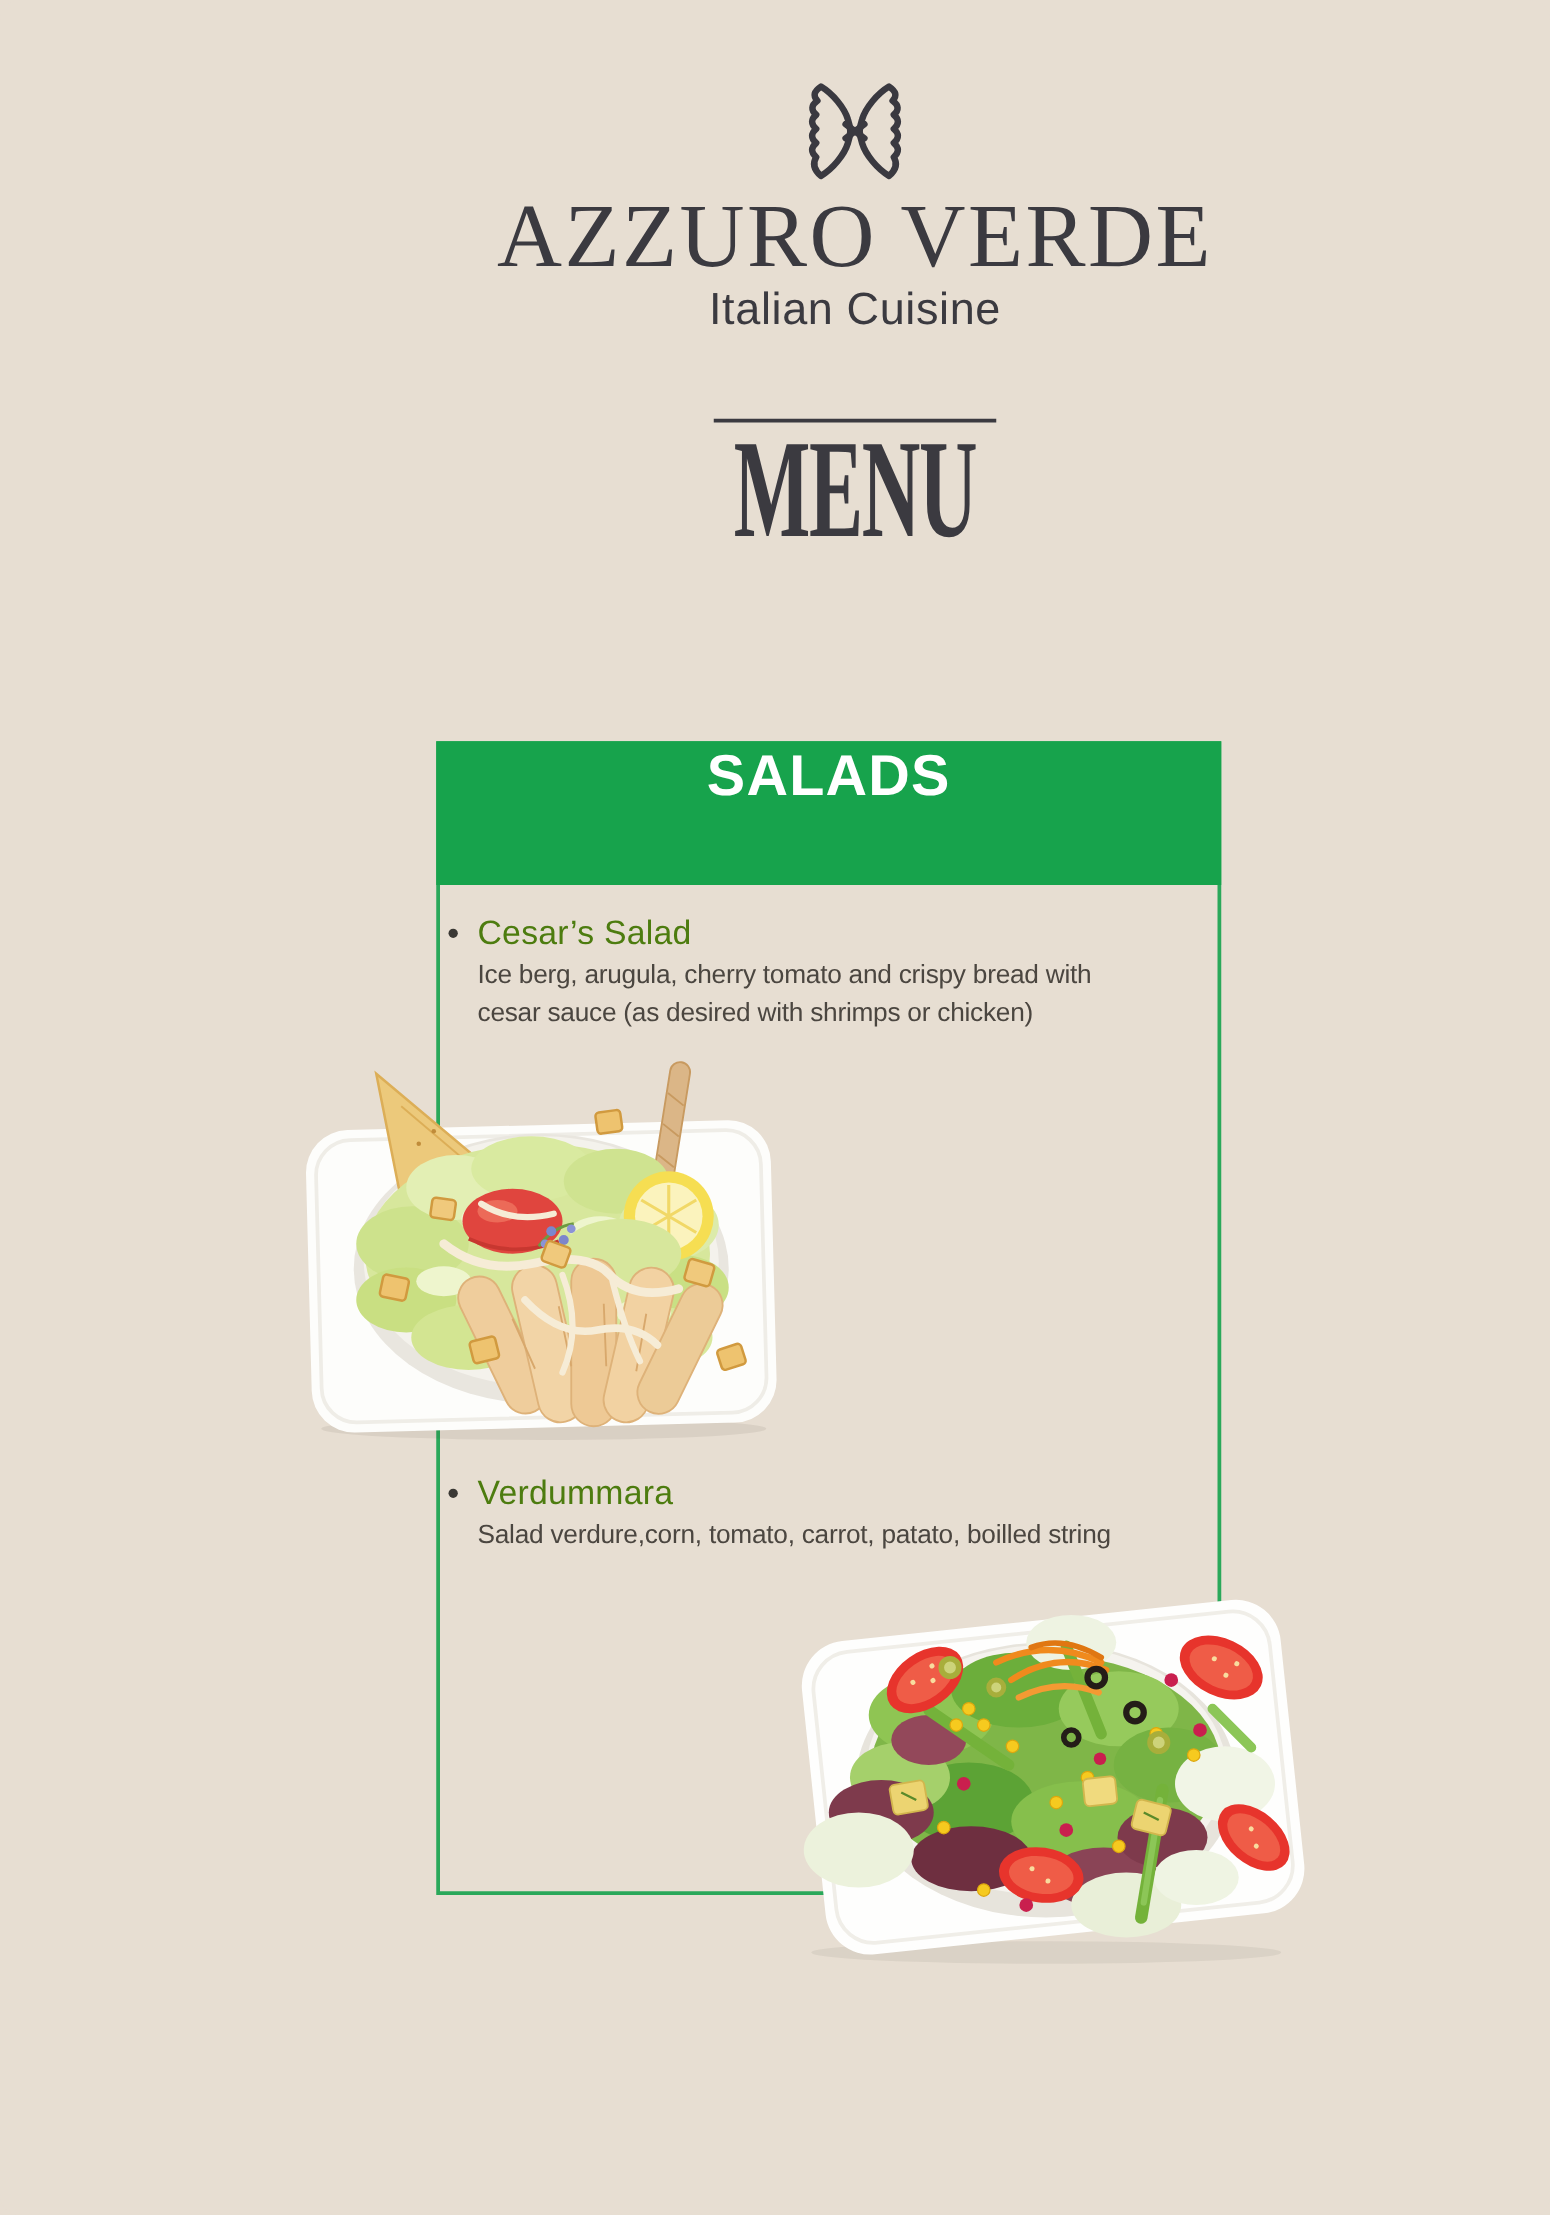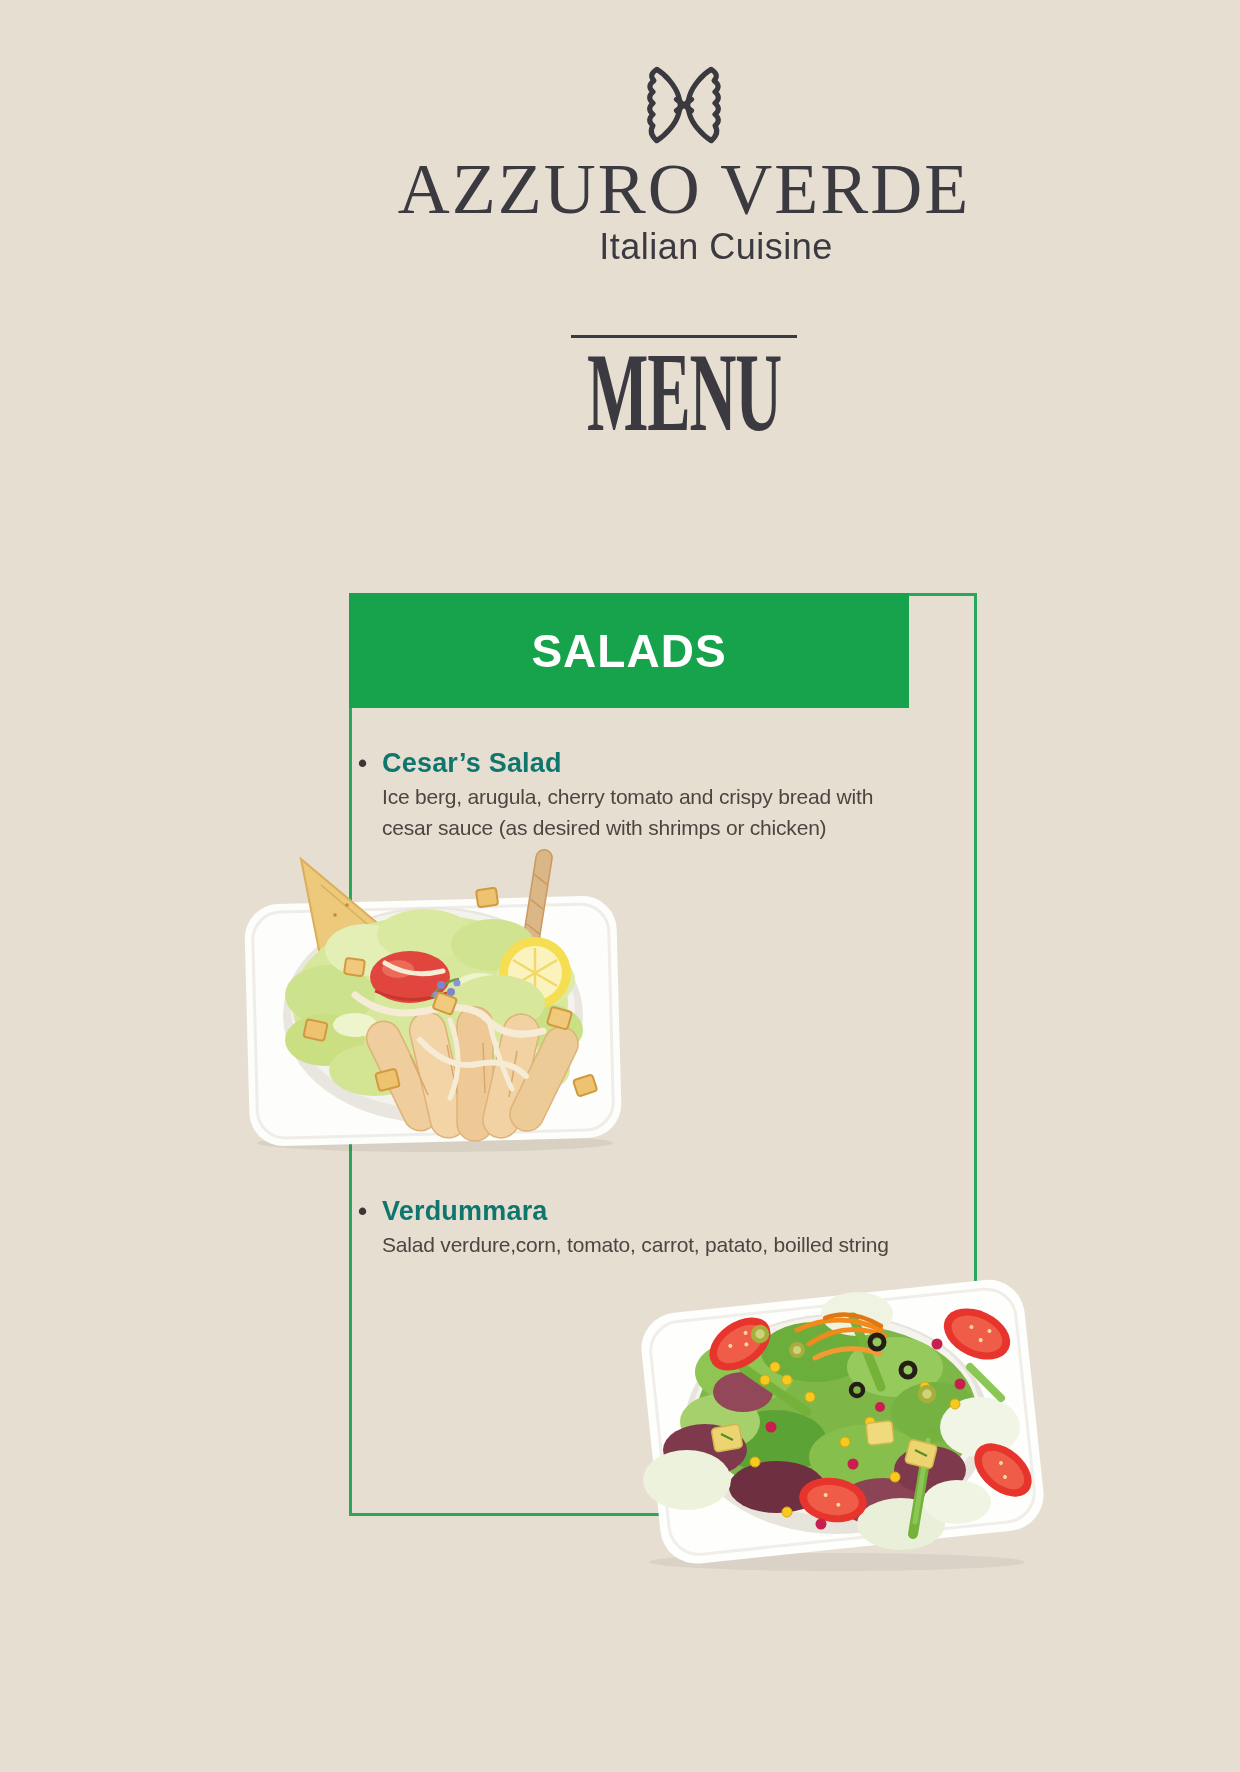--- a/index.html
+++ b/index.html
@@ -20,21 +20,21 @@
     transform:translateX(-50%);
   }
   .brand-name{
     position:absolute;left:684px;top:148px;transform:translateX(-50%);
     font-family:"Liberation Serif","DejaVu Serif",serif;
     font-size:72px;letter-spacing:2px;color:#3b3a40;white-space:nowrap;
     font-weight:400;
   }
   .brand-tagline{
     position:absolute;left:684px;top:226px;transform:translateX(-50%);
-    font-size:36px;color:#3b3a40;white-space:nowrap;letter-spacing:0.5px;margin-left:32px;
+    font-size:36px;color:#3b3a40;white-space:nowrap;letter-spacing:0.5px;
   }
   .brand-divider{
     position:absolute;left:571px;top:335px;width:226px;height:3px;
     background:#3b3a40;
   }
   .menu-word{
     position:absolute;left:684px;top:336px;transform:translateX(-50%);
     line-height:1;white-space:nowrap;
   }
   .menu-word .squeeze{
@@ -43,33 +43,33 @@
     font-weight:bold;font-size:112px;color:#3b3a40;
     transform:scaleX(0.58);transform-origin:center top;
     letter-spacing:-2px;
   }
   
   .menu-box{
     position:absolute;left:349px;top:593px;width:628px;height:923px;
     border:3px solid #2aa85a;box-sizing:border-box;z-index:1;
   }
   .section-header{
-    position:absolute;left:-3px;top:-3px;width:560px;height:115px;
-    background:#17a34c;display:flex;align-items:center;justify-content:center;
+    position:absolute;left:-3px;top:-3px;width:628px;height:115px;
+    background:#17a34c;display:flex;align-items:flex-start;justify-content:center;
   }
   .section-title{
     color:#ffffff;font-weight:bold;font-size:46px;letter-spacing:1px;
   }
   
   .menu-item{position:absolute;left:358px;width:612px;z-index:2;color:#32302d;}
   .menu-item.first{top:729px;}
   .menu-item.second{top:1177px;}
   .item-title-row{display:flex;align-items:baseline;}
   .item-bullet{font-size:26px;font-weight:bold;line-height:34px;width:24px;color:#3a3834;}
-  .item-name{font-size:27px;font-weight:bold;line-height:34px;color:#0f766e;letter-spacing:0.2px;margin-top:17px;}
+  .item-name{font-size:27px;font-weight:normal;line-height:34px;color:#4d7c0f;letter-spacing:0.2px;}
   .item-desc{margin-left:24px;margin-top:1px;color:#4b4640;}
   .desc-line{font-size:21px;line-height:31px;letter-spacing:-0.2px;white-space:nowrap;}
   
   .photo{position:absolute;z-index:5;}
   .photo.caesar{left:235px;top:845px;width:400px;height:310px;}
   .photo.verdure{left:625px;top:1272px;width:430px;height:300px;}
 </style>
 </head>
 <body>
 

